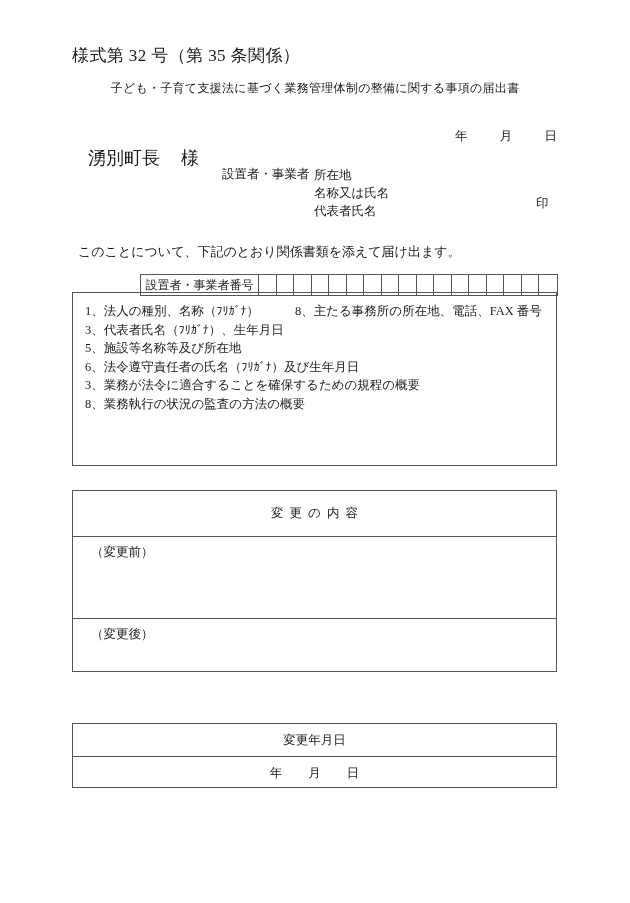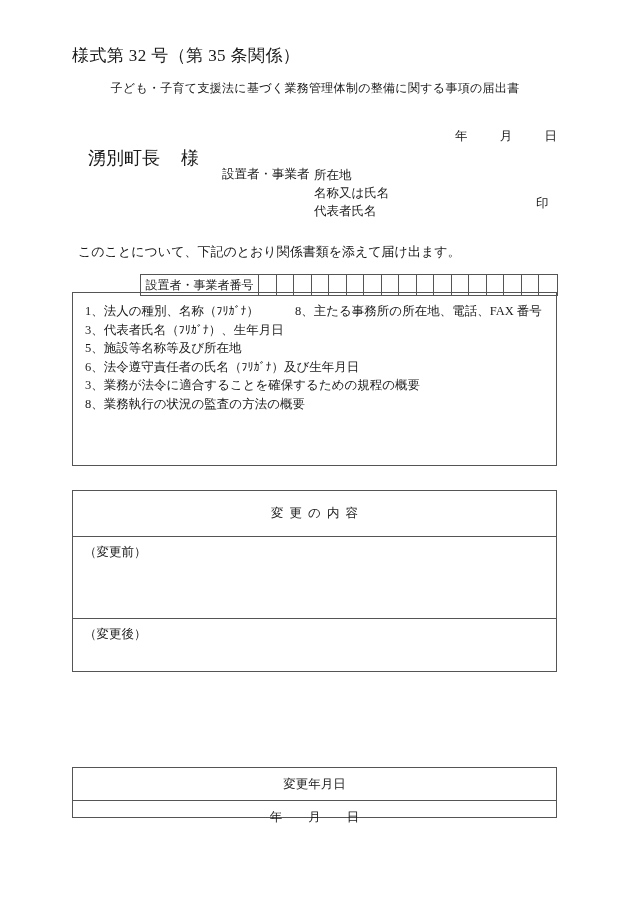--- a/index.html
+++ b/index.html
@@ -185,33 +185,32 @@
     height: 182px;
   }
   #change-content-head { height: 45px; }
   .content-cell {
     position: relative;
     height: 82px;
     box-sizing: border-box;
   }
   .content-cell .cell-label {
     position: absolute;
-    left: 11px;
+    left: 18px;
     top: 7px;
     font-size: 12.5px;
     white-space: nowrap;
   }
 
   
   #change-date-box {
     left: 72px;
     top: 723px;
     width: 485px;
-    height: 51px;
-    margin-top: 44px;
+    height: 65px;
   }
   .date-head {
     height: 32px;
     display: flex;
     align-items: center;
     justify-content: center;
     font-size: 12.5px;
     white-space: nowrap;
   }
   .date-value {

